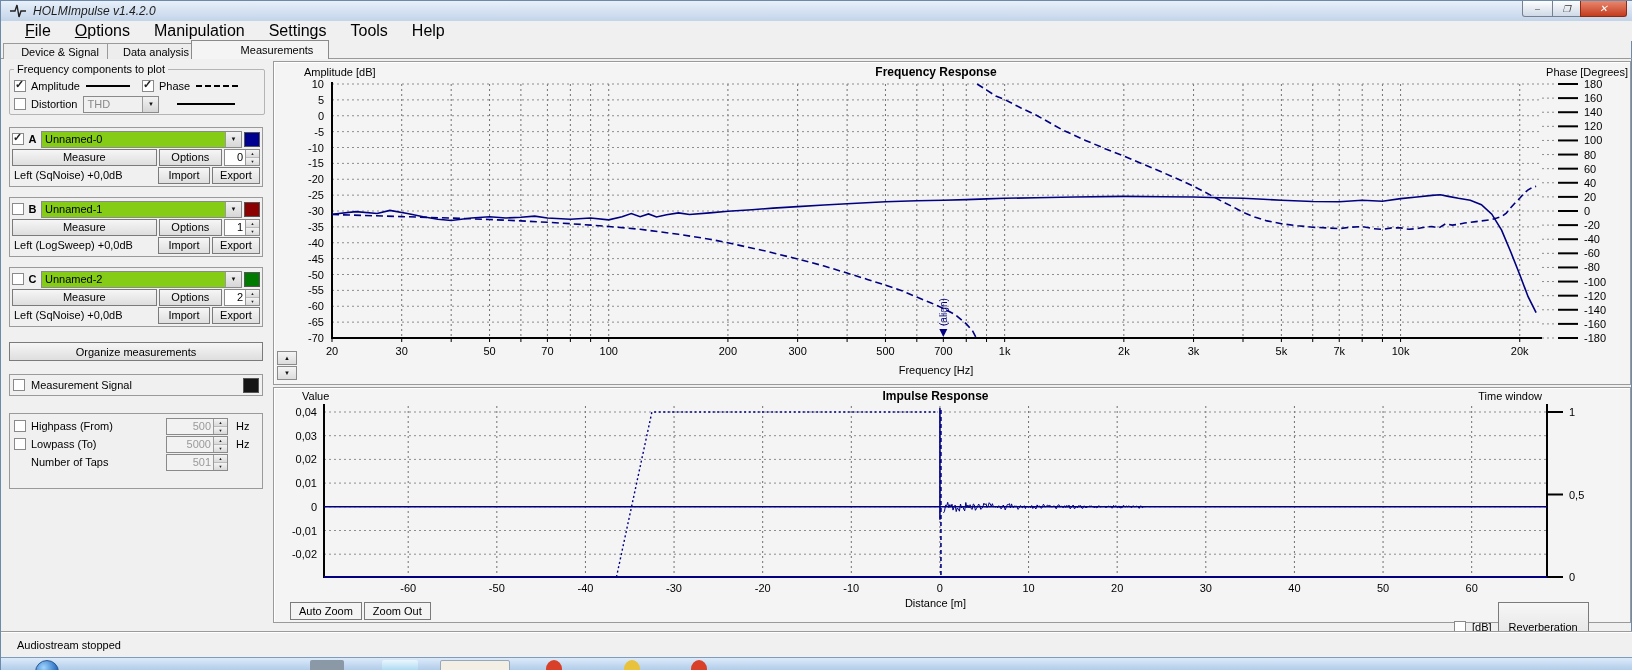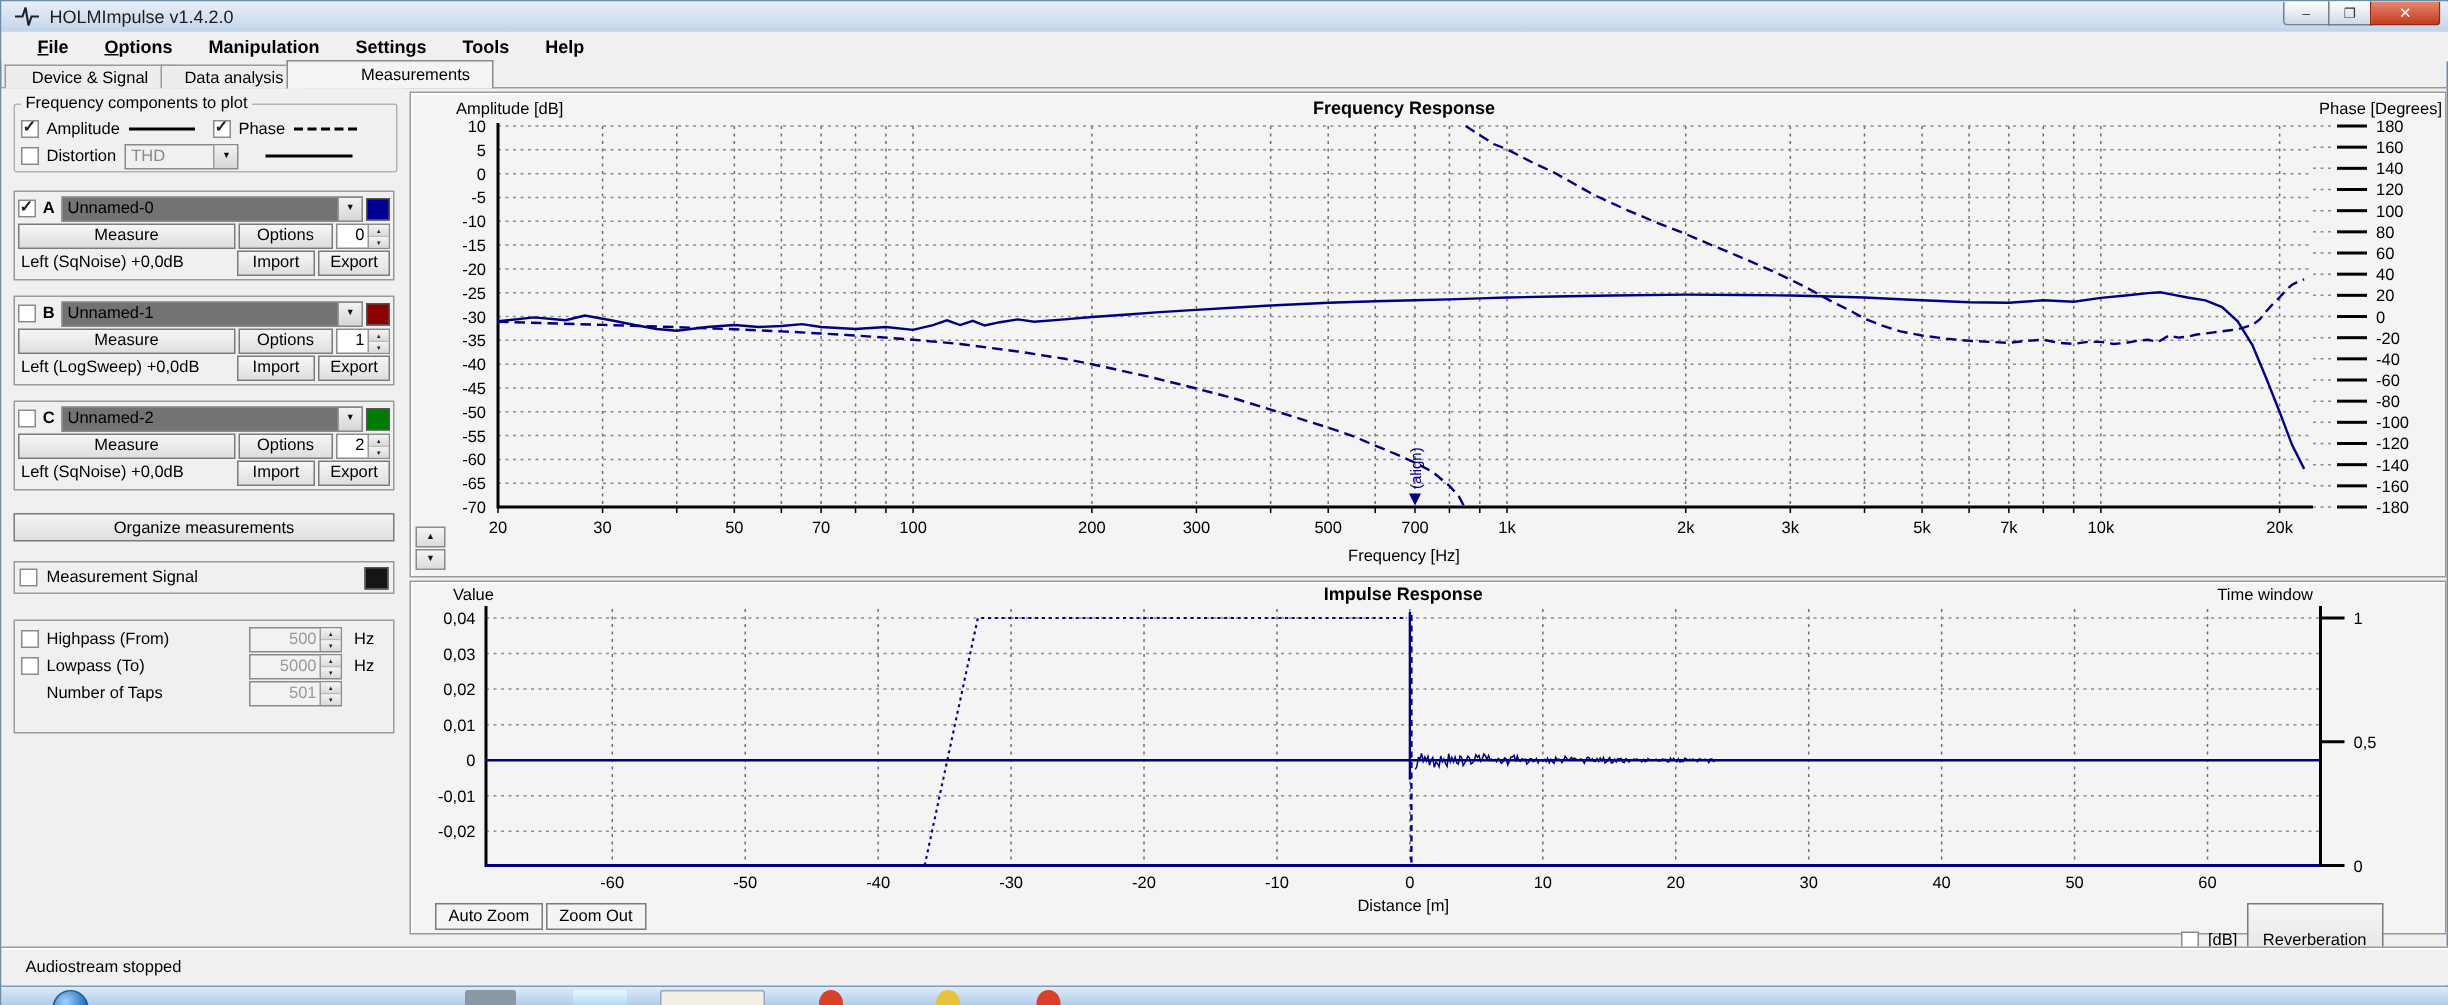--- a/index.html
+++ b/index.html
@@ -3,34 +3,34 @@
 <meta charset="utf-8">
 <style>
   html,body{margin:0;padding:0;}
   body{width:1632px;height:670px;overflow:hidden;background:#f0f0f0;
        font-family:"Liberation Sans",sans-serif;font-size:11px;color:#000;position:relative;}
   .page{position:absolute;inset:0;border:1px solid #6d8aa8;box-sizing:border-box;}
 
   
   .titlebar{position:absolute;left:0;top:0;width:1632px;height:20px;
     background:linear-gradient(#e8f0fa,#c3d4e9);border-bottom:1px solid #98a8bc;
-    display:flex;align-items:center;}
+    display:flex;align-items:center;font-style:italic;}
   .app-icon{width:18px;height:14px;margin:0 6px 0 8px;}
   .title-text{font-size:12px;color:#1d1d1d;}
   .winbtns{position:absolute;right:6px;top:0;display:flex;}
   .winbtn{height:15px;border:1px solid #77808f;border-top:none;background:linear-gradient(#fdfdfd,#cfd9e6);
     display:flex;align-items:center;justify-content:center;font-size:9px;color:#333;margin-left:-1px;}
   .winbtn.min{width:29px;border-radius:0 0 0 3px;}
   .winbtn.max{width:27px;}
   .winbtn.close{width:45px;background:linear-gradient(#e8886f,#c33c1f);color:#fff;border-color:#8e2a12;border-radius:0 0 3px 0;font-size:10px;}
 
   
   .menubar{position:absolute;left:0;top:20px;width:1632px;height:20px;background:#f0f0f0;
     display:flex;align-items:center;padding-left:12px;box-sizing:border-box;}
-  .menu-item{padding:14px 12px;font-size:12px;font-weight:bold;}
+  .menu-item{padding:14px 12px;font-size:16px;}
   .menu-item u{text-decoration:underline;}
 
   
   .tabstrip{position:absolute;left:0;top:40px;width:1632px;height:18px;}
   .tabstrip .baseline{position:absolute;left:0;bottom:0;width:100%;height:1px;background:#9a9a9a;}
   .tab{position:absolute;bottom:0;height:15px;background:#ededed;border:1px solid #9a9a9a;border-bottom:none;
     display:flex;align-items:center;justify-content:center;font-size:11px;padding:0 8px;box-sizing:content-box;}
   .tab.active{height:18px;background:#f4f4f4;z-index:3;border-color:#8a8a8a;}
 
   
@@ -42,21 +42,21 @@
   .cb.checked::after{content:"\2713";position:absolute;left:0px;top:-3px;font-size:11px;font-weight:bold;color:#222;}
   .lbl{margin:0 6px 0 5px;white-space:nowrap;}
   .line-sample{height:0;border-top:2px solid #000;display:inline-block;}
   .line-sample.dashed{border-top:2px dashed #000;}
   .btn{border:1px solid #7b7b7b;background:linear-gradient(#f6f6f6,#dedede);font-family:inherit;font-size:11px;
     height:17px;display:flex;align-items:center;justify-content:center;box-sizing:border-box;padding:0;}
   .meas-box{position:absolute;left:8px;width:254px;height:60px;border:1px solid #9a9a9a;background:#f0f0f0;
     box-sizing:border-box;padding:2px;display:flex;flex-direction:column;justify-content:space-between;}
   .mrow{display:flex;align-items:center;height:18px;gap:2px;}
   .mid{width:13px;text-align:center;font-weight:bold;}
-  .combo{flex:1;height:17px;background:#737373;border:1px solid #8a8a8a;display:flex;align-items:center;box-sizing:border-box;}
+  .combo{flex:1;height:17px;background:#84cc16;border:1px solid #8a8a8a;display:flex;align-items:center;box-sizing:border-box;}
   .combo-text{flex:1;padding-left:3px;white-space:nowrap;overflow:hidden;}
   .combo-btn{width:15px;height:15px;background:linear-gradient(#f2f2f2,#d6d6d6);border-left:1px solid #9a9a9a;
     display:flex;align-items:center;justify-content:center;font-size:6px;color:#111;flex:none;}
   .combo.disabled{background:#f0f0f0;color:#8a8a8a;}
   .swatch{width:16px;height:15px;border:1px solid #555;flex:none;box-sizing:border-box;}
   .spin{display:flex;height:17px;border:1px solid #8a8a8a;background:#fff;box-sizing:border-box;align-items:stretch;}
   .spin-val{width:18px;display:flex;align-items:center;justify-content:flex-end;padding-right:2px;}
   .spin-arrows{width:13px;display:flex;flex-direction:column;border-left:1px solid #9a9a9a;}
   .spin-arrows span{flex:1;background:linear-gradient(#f4f4f4,#d9d9d9);font-size:4px;display:flex;align-items:center;justify-content:center;color:#222;border-bottom:1px solid #bbb;}
   .spin-arrows span:last-child{border-bottom:none;}

